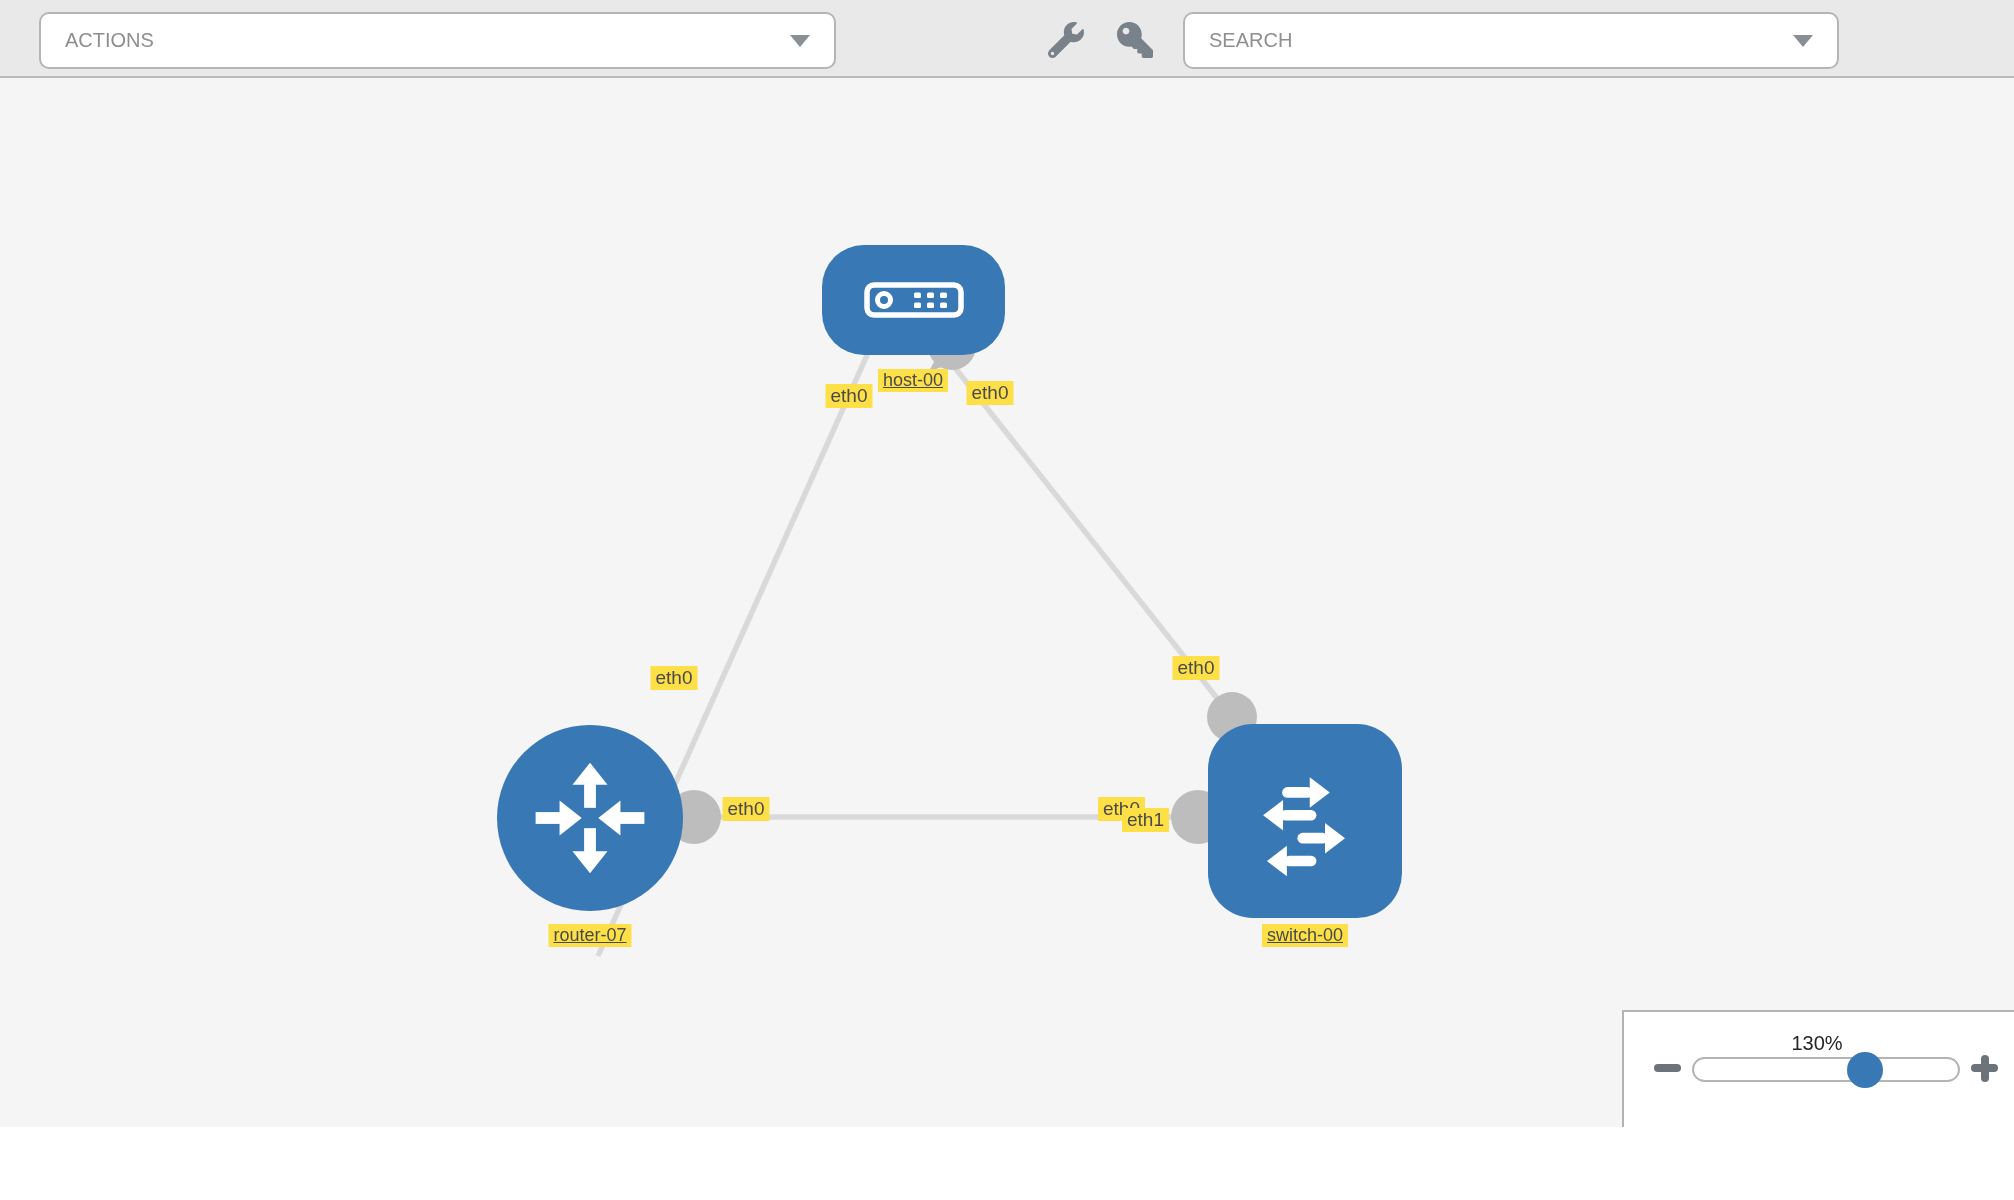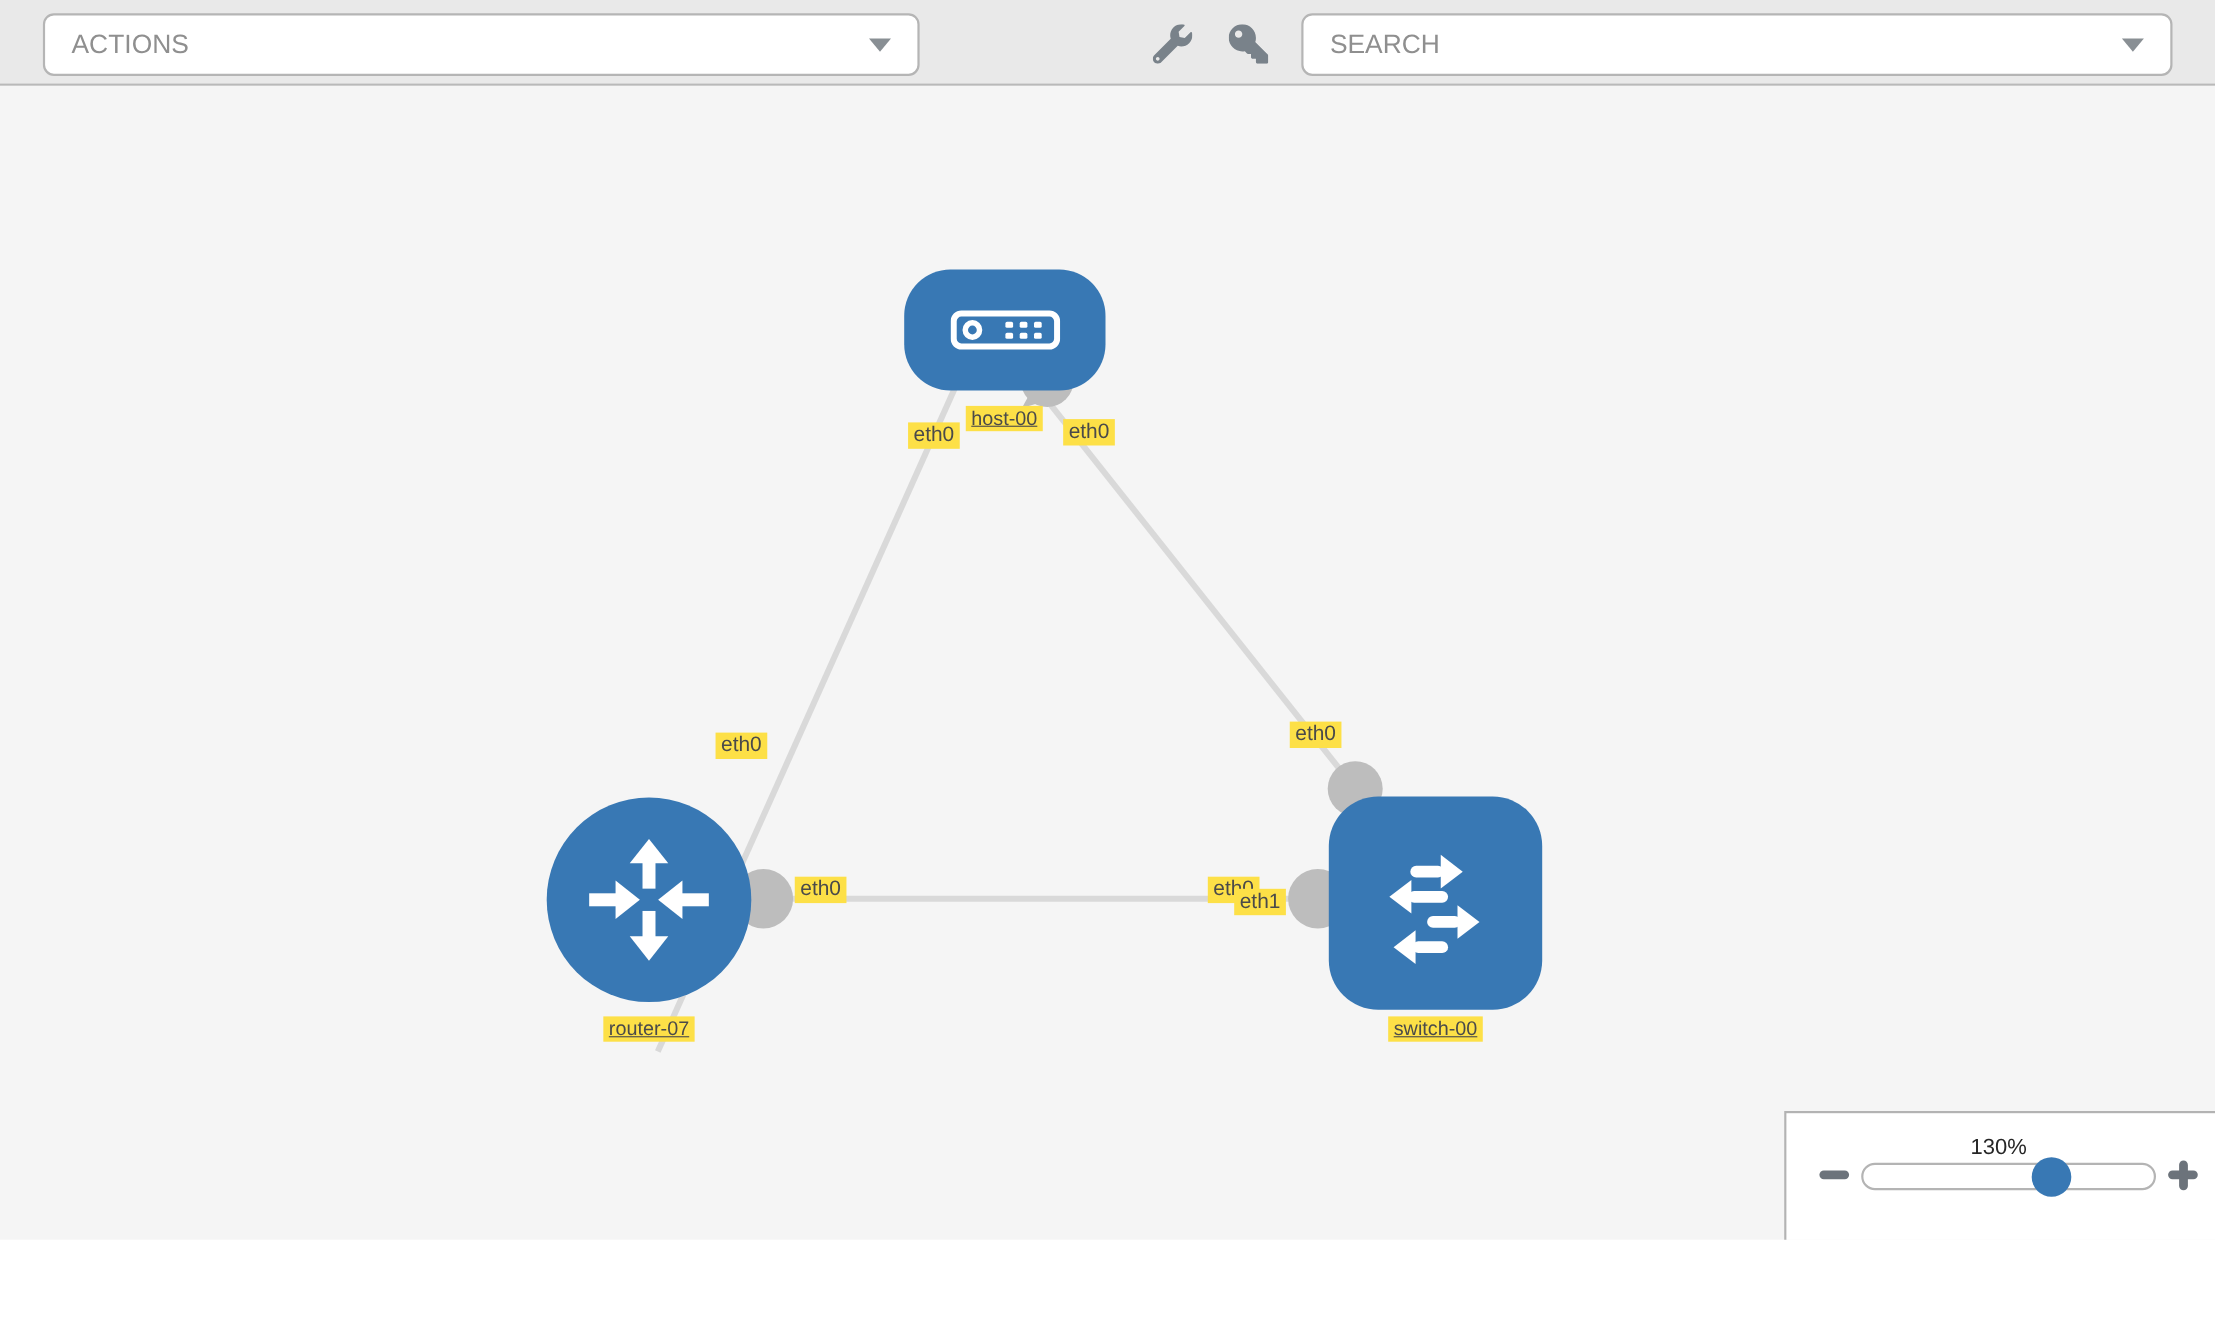--- a/index.html
+++ b/index.html
@@ -11,24 +11,24 @@
   .hdr { position:relative; height:71px; background:#fff; border-bottom:2px solid #b9b9b9; }
   .hdr h1 { position:absolute; left:40px; top:0; line-height:71px; font-size:27px; font-weight:bold; color:#4b4b4b; }
   .close-btn { position:absolute; left:1943px; top:15px; width:40px; height:40px; border-radius:50%; background:#c9c9c9; cursor:pointer; }
   .close-btn .bar { position:absolute; left:9px; top:17px; width:22px; height:6px; border-radius:3px; background:#fff; }
   .close-btn .bar.a { transform:rotate(45deg); }
   .close-btn .bar.b { transform:rotate(-45deg); }
 
   
   .toolbar { position:relative; height:78px; background:#e9e9e9; border-bottom:2px solid #b9b9b9; }
   .selbox { position:absolute; top:12px; height:57px; background:#fff; border:2px solid #b5b5b5; border-radius:10px;
-            display:flex; align-items:center; padding:0 24px; font-size:24px; color:#8f8f8f; cursor:pointer; }
+            display:flex; align-items:center; padding:0 24px; font-size:20px; color:#8f8f8f; cursor:pointer; }
   .selbox .caret { margin-left:auto; width:0; height:0; border-left:10px solid transparent; border-right:10px solid transparent; border-top:12px solid #898f94; }
   .selbox.actions { left:39px;  width:797px; }
-  .selbox.search  { left:1183px; width:792px; }
+  .selbox.search  { left:1183px; width:656px; }
   .tool-ic { position:absolute; top:22px; width:36px; height:36px; cursor:pointer; }
   .tool-ic svg { width:36px; height:36px; fill:#79828a; }
   .tool-ic.wrench { left:1048px; }
   .tool-ic.key    { left:1117px; }
 
   
   .canvas { position:relative; height:1049px; background:#f5f5f5; overflow:hidden; }
   .links { position:absolute; left:0; top:0; }
 
   .node { position:absolute; background:#3878b4; display:flex; align-items:center; justify-content:center; cursor:pointer; }

